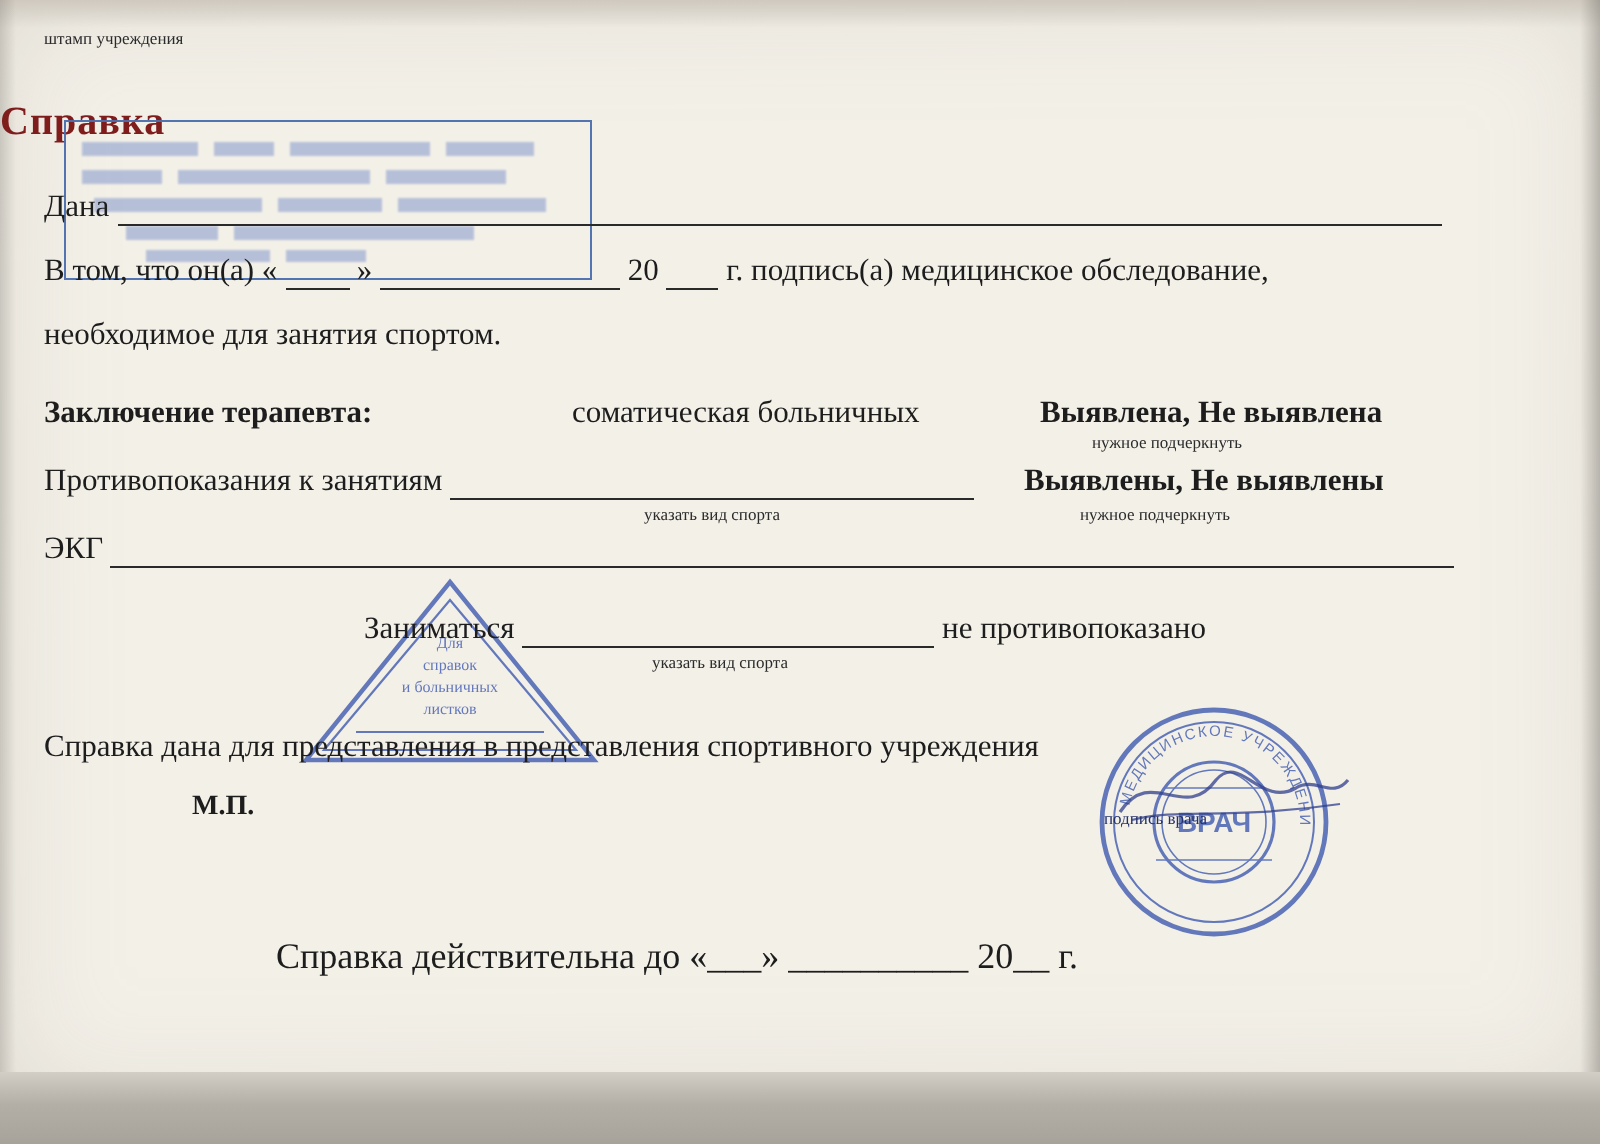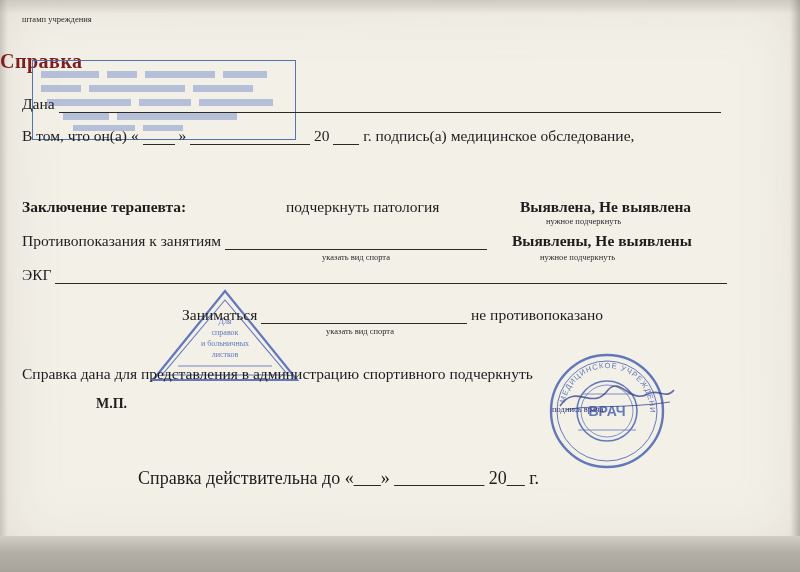--- a/index.html
+++ b/index.html
@@ -237,23 +237,24 @@
     <div class="line-row" style="left:22px; top:127px;">
       <span>В том, что он(а) «</span>
       <span class="rule" style="width:32px;"></span>
       <span>»</span>
       <span class="rule" style="width:120px;"></span>
       <span>20</span>
       <span class="rule" style="width:26px;"></span>
       <span>г. подпись(а) медицинское обследование,</span>
     </div>
 
+    <div class="line-row" style="left:22px; top:159px;">необходимое для занятия спортом.</div>
 
     <div class="line-row bold" style="left:22px; top:198px;">Заключение терапевта:</div>
-    <div class="line-row" style="left:286px; top:198px;">подчеркнуть патология</div>
+    <div class="line-row" style="left:286px; top:198px;">соматическая больничных</div>
     <div class="line-row bold" style="left:520px; top:198px;">Выявлена, Не выявлена</div>
     <div class="hint" style="left:546px; top:216px;">нужное подчеркнуть</div>
 
     <div class="line-row" style="left:22px; top:232px;">
       <span>Противопоказания к занятиям</span>
       <span class="rule" style="width:262px;"></span>
     </div>
     <div class="line-row bold" style="left:512px; top:232px;">Выявлены, Не выявлены</div>
     <div class="hint" style="left:322px; top:252px;">указать вид спорта</div>
     <div class="hint" style="left:540px; top:252px;">нужное подчеркнуть</div>
@@ -275,21 +276,21 @@
       </svg>
     </div>
 
     <div class="line-row" style="left:182px; top:306px;">
       <span>Занима­ться</span>
       <span class="rule" style="width:206px;"></span>
       <span>не противопоказано</span>
     </div>
     <div class="hint" style="left:326px; top:326px;">указать вид спорта</div>
 
-    <div class="line-row" style="left:22px; top:365px;">Справка дана для представления в администрацию спортивного подчеркнуть</div>
+    <div class="line-row" style="left:22px; top:365px;">Справка дана для представления в представления спортивного учреждения</div>
 
     <div class="mp">М.П.</div>
 
     <div class="round-stamp">
       <svg width="118" height="118" viewBox="0 0 118 118" xmlns="http://www.w3.org/2000/svg">
         <circle cx="59" cy="59" r="56" fill="none" stroke="#3f5bb0" stroke-width="2.4"></circle>
         <circle cx="59" cy="59" r="50" fill="none" stroke="#3f5bb0" stroke-width="1"></circle>
         <circle cx="59" cy="59" r="30" fill="none" stroke="#3f5bb0" stroke-width="1.6"></circle>
         <circle cx="59" cy="59" r="26" fill="none" stroke="#3f5bb0" stroke-width="0.8"></circle>
         <path id="arcTop" d="M 16,59 A 43,43 0 0 1 102,59" fill="none"></path>

